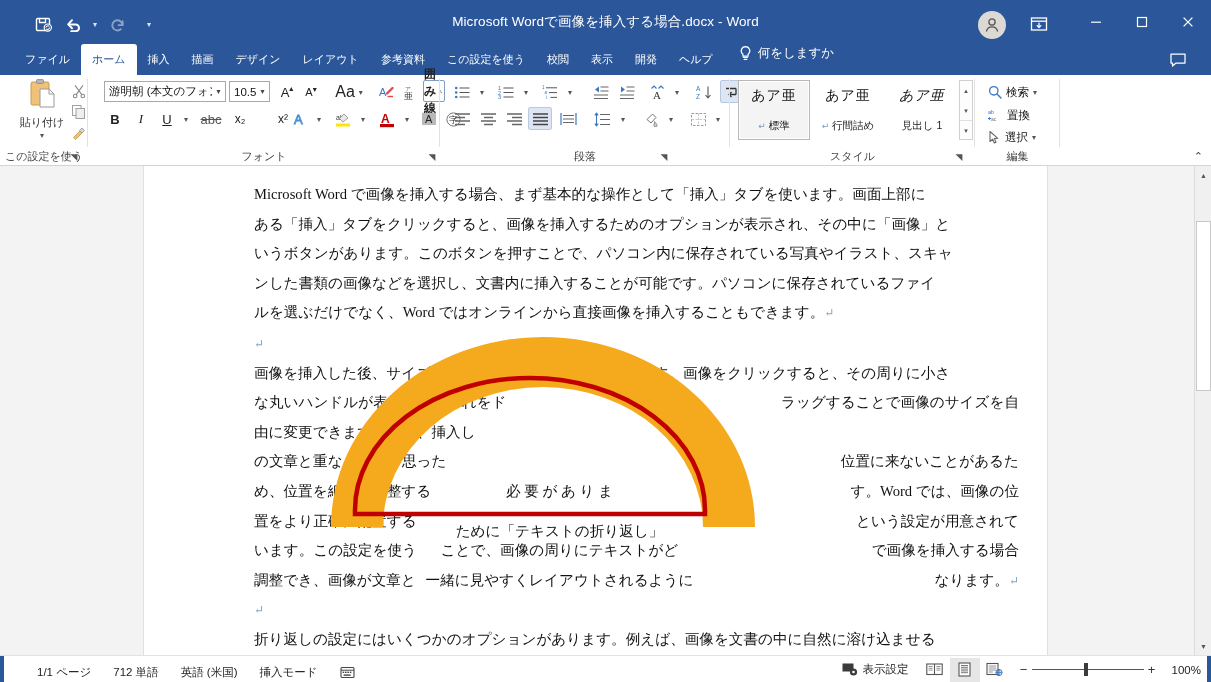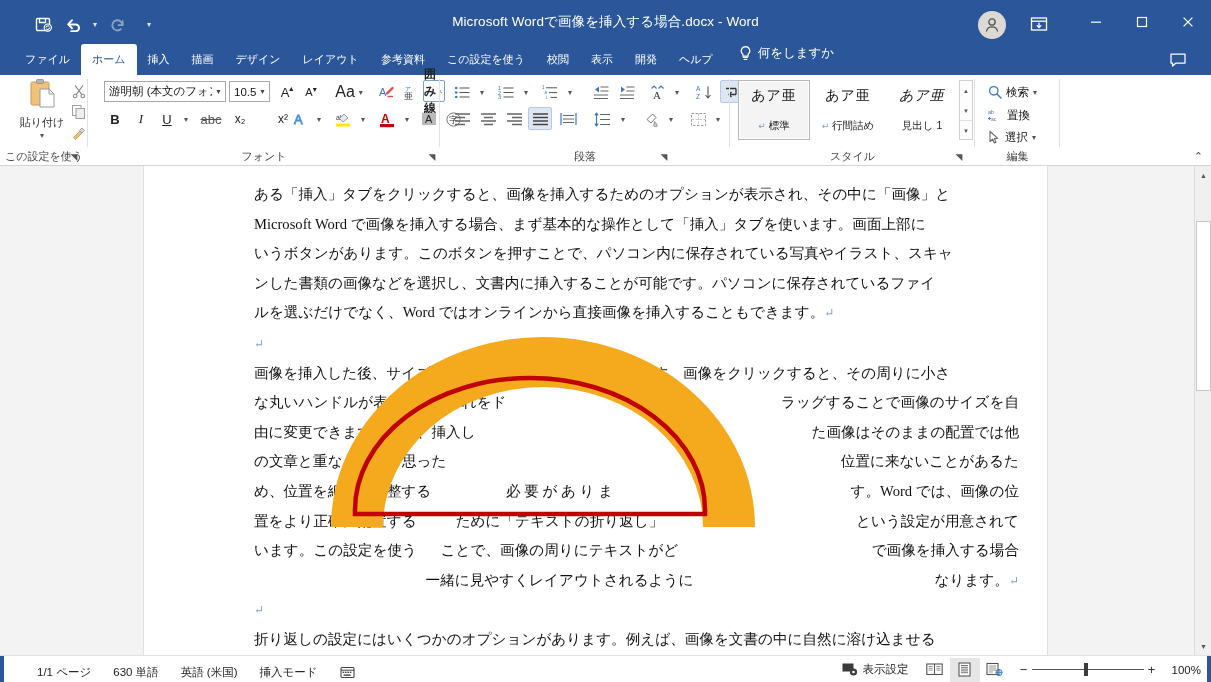--- a/index.html
+++ b/index.html
@@ -671,24 +671,24 @@
 
     <div class="collapse-ribbon">⌃</div>
   </div>
 
   <div class="docarea">
     <div class="page">
 
       <div class="ptext">
 
         <div class="para">
+          <span>Microsoft Word で画像を挿入する場合、まず基本的な操作として「挿入」タブを使います。画面上部に</span>
+        </div>
+        <div class="para">
           <span>ある「挿入」タブをクリックすると、画像を挿入するためのオプションが表示され、その中に「画像」と</span>
-        </div>
-        <div class="para">
-          <span>Microsoft Word で画像を挿入する場合、まず基本的な操作として「挿入」タブを使います。画面上部に</span>
         </div>
         <div class="para">
           <span>いうボタンがあります。このボタンを押すことで、パソコン内に保存されている写真やイラスト、スキャ</span>
         </div>
         <div class="para">
           <span>ンした書類の画像などを選択し、文書内に挿入することが可能です。パソコンに保存されているファイ</span>
         </div>
         <div class="para" style="text-align:left;">
           <span>ルを選ぶだけでなく、Word ではオンラインから直接画像を挿入することもできます。</span><span class="pilcrow">↵</span>
         </div>
@@ -699,42 +699,42 @@
 
         <div class="flowrow" style="padding:0;">
           <span class="fl">画像を挿入した後、サイズや位置の調整を行うことができます。画像をクリックすると、その周りに小さ</span>
         </div>
         <div class="flowrow" style="padding:0;">
           <span class="fl">な丸いハンドルが表示され、これをド</span>
           <span class="fr">ラッグすることで画像のサイズを自</span>
         </div>
         <div class="flowrow" style="padding:0;">
           <span class="fl">由に変更できます。また、挿入し</span>
-          <span class="fr">た画像はそのままの配置では他</span>
         </div>
         <div class="flowrow" style="padding:0;">
           <span class="fl">の文章と重なったり、思った</span>
           <span class="fr">位置に来ないことがあるた</span>
         </div>
         <div class="flowrow" style="padding:0;">
           <span class="fl">め、位置を細かく調整する</span>
           <span class="fc" style="left:-36px;">必 要 が あ り ま</span>
           <span class="fr">す。Word では、画像の位</span>
         </div>
         <div class="flowrow" style="padding:0;">
           <span class="fl">置をより正確に配置する</span>
-          <span class="fc" style="left:-36px;">ために「テキストの折り返し」</span>
+          <span class="fc" style="left:-36px;margin-top:10px;">ために「テキストの折り返し」</span>
           <span class="fr">という設定が用意されて</span>
         </div>
         <div class="flowrow" style="padding:0;">
           <span class="fl">います。この設定を使う</span>
           <span class="fc" style="left:-36px;">ことで、画像の周りにテキストがど</span>
           <span class="fr">で画像を挿入する場合</span>
         </div>
         <div class="flowrow" style="padding:0;">
+          <span class="fl">調整でき、画像が文章と</span>
           <span class="fc" style="left:-36px;">一緒に見やすくレイアウトされるように</span>
           <span class="fr"><span>なります。</span><span class="pilcrow">↵</span></span>
         </div>
 
         <div class="blankline">
           <span class="pilcrow">↵</span>
         </div>
 
         <div class="para">
           <span>折り返しの設定にはいくつかのオプションがあります。例えば、画像を文書の中に自然に溶け込ませる</span>
@@ -767,21 +767,21 @@
   <div class="vsb">
     <div class="vsb-up">▲</div>
     <div class="vsb-thumb"></div>
     <div class="vsb-dn">▼</div>
   </div>
 
   <div class="status">
     <div class="leftblue"></div>
     <div style="width:18px;"></div>
     <div class="st-item">1/1 ページ</div>
-    <div class="st-item">630 単語</div>
+    <div class="st-item">712 単語</div>
     <div class="st-item">英語 (米国)</div>
     <div class="st-item">挿入モード</div>
     <div class="st-item">
       <svg width="15" height="15" viewBox="0 0 15 15">
           <rect x="1" y="2.5" width="13" height="10" rx="1" fill="none" stroke="#444" stroke-width="1.1"></rect>
           <path d="M1 5.2h13" stroke="#444" stroke-width="1"></path>
           <g fill="#444">
             <rect x="2.6" y="6.6" width="1.6" height="1.4"></rect>
             <rect x="5" y="6.6" width="1.6" height="1.4"></rect>
             <rect x="7.4" y="6.6" width="1.6" height="1.4"></rect>

